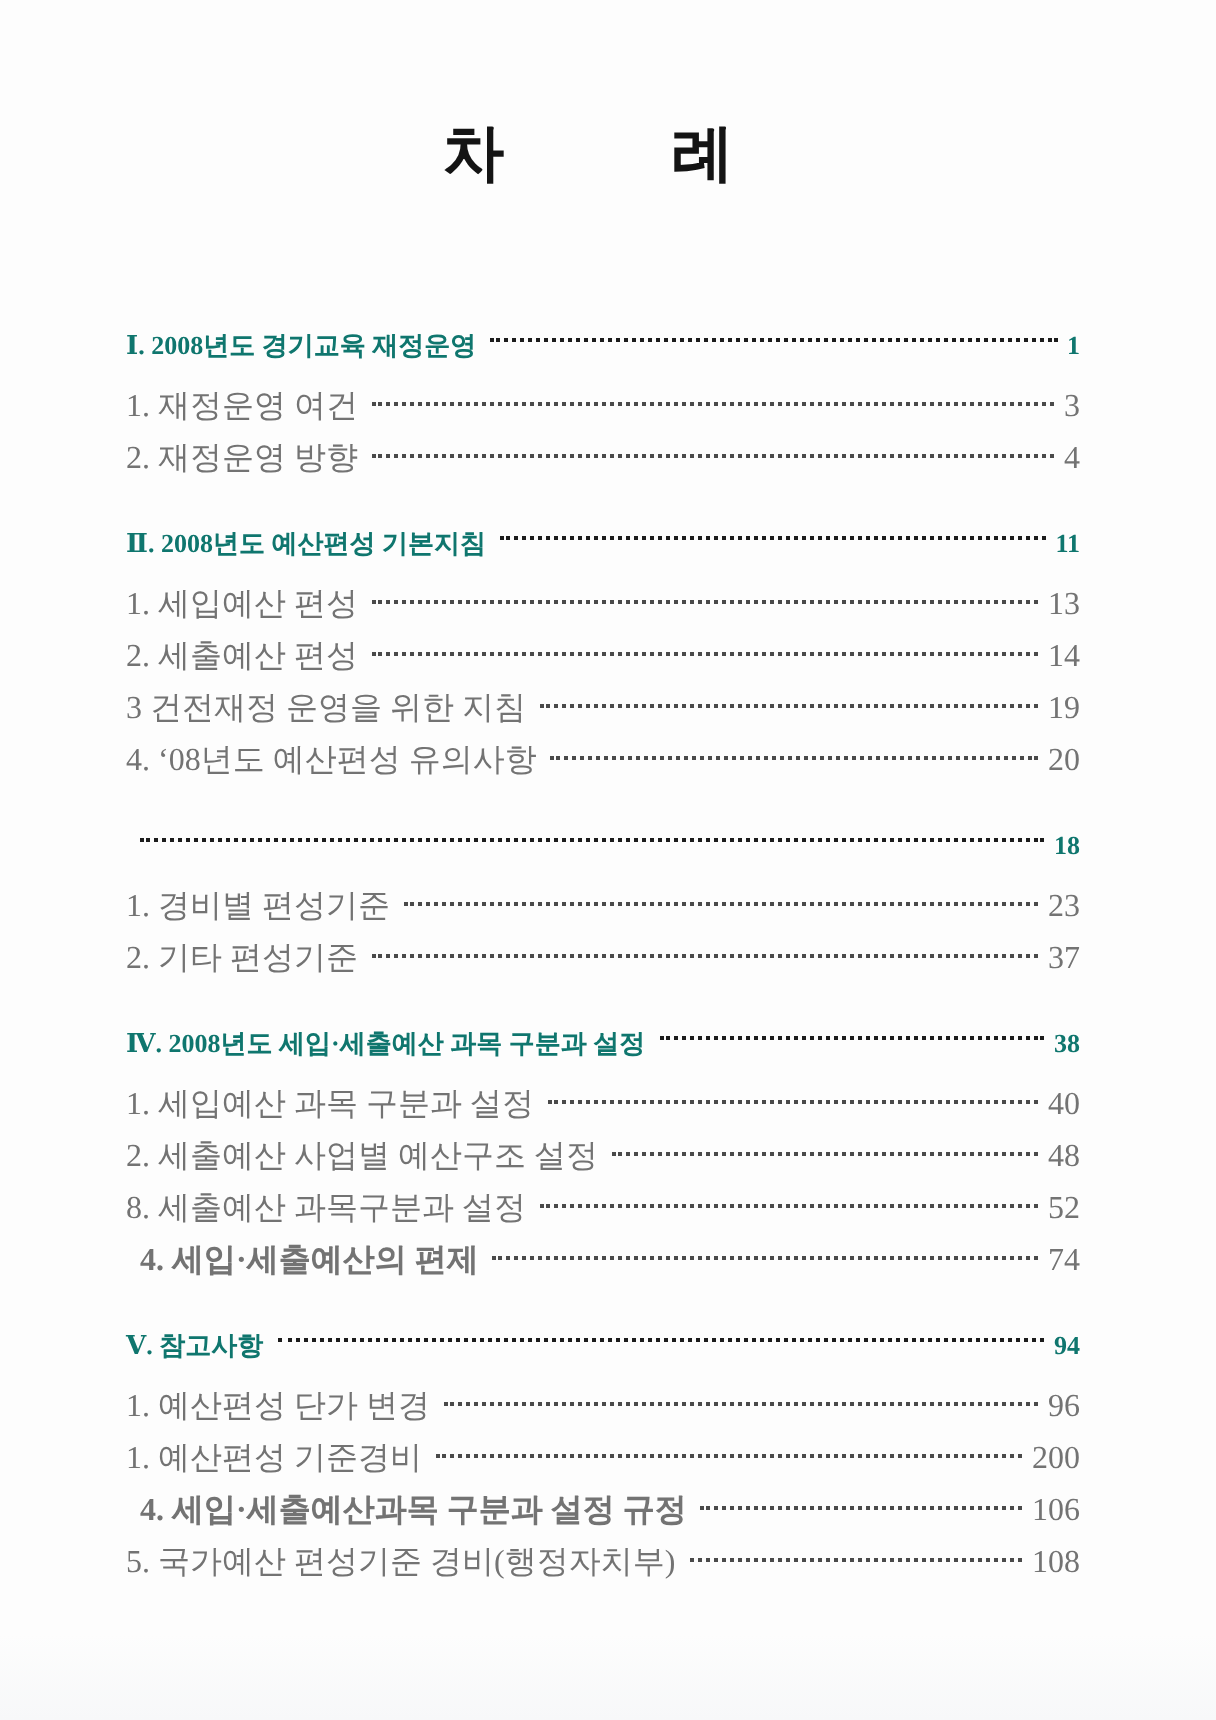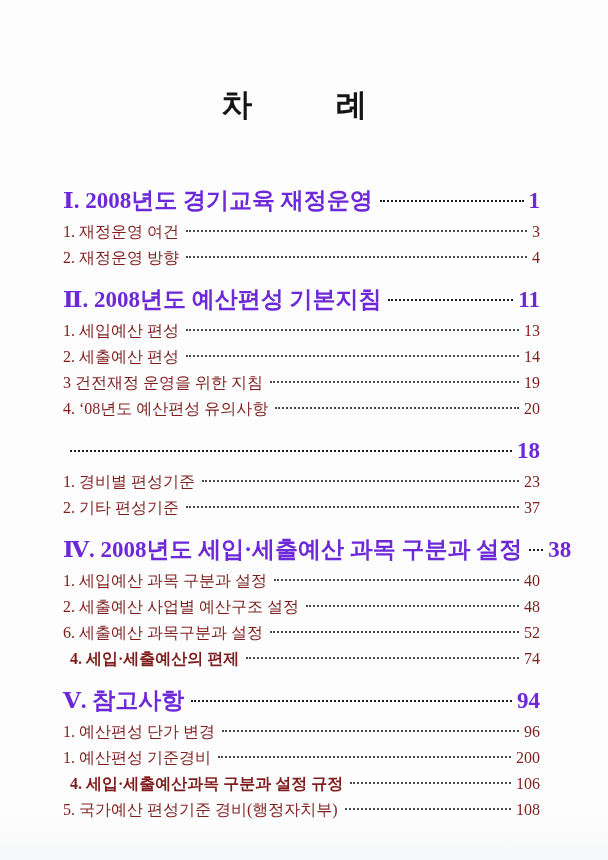--- a/index.html
+++ b/index.html
@@ -11,21 +11,21 @@
     height: 860px;
     background: linear-gradient(#fdfdfd 0%, #fdfdfd 95%, #f7f8f9 100%);
     font-family: "Liberation Serif", "DejaVu Serif", serif;
     color: #1b1b1b;
     overflow: hidden;
   }
   .page {
     box-sizing: border-box;
     width: 590px;
     height: 860px;
-    padding-top: 84px;
+    padding-top: 56px;
   }
   .doc-title {
     text-align: center;
     font-size: 31px;
     font-weight: bold;
     letter-spacing: 2px;
     word-spacing: 72px;
     line-height: 42px;
     color: #141414;
   }
@@ -34,28 +34,28 @@
     padding: 0 50px 0 63px;
   }
   .section {
     margin-bottom: 14px;
   }
   .row {
     display: flex;
     align-items: baseline;
     font-size: 16px;
     line-height: 26px;
-    color: #7f1d1d;
+    color: #737373;
   }
   .row.head {
-    font-size: 23px;
+    font-size: 13px;
     font-weight: bold;
     line-height: 30px;
     margin-bottom: 3px;
-    color: #6d28d9;
+    color: #0f766e;
   }
   .row .label {
     white-space: nowrap;
   }
   .row.indent .label {
     padding-left: 7px;
     font-weight: bold;
   }
   .leader {
     flex: 1;
@@ -149,21 +149,21 @@
           <span class="label">1. 세입예산 과목 구분과 설정</span>
           <span class="leader"></span>
           <span class="pagenum">40</span>
         </div>
         <div class="row">
           <span class="label">2. 세출예산 사업별 예산구조 설정</span>
           <span class="leader"></span>
           <span class="pagenum">48</span>
         </div>
         <div class="row">
-          <span class="label">6. 세출예산 과목구분과 설정</span>
+          <span class="label">8. 세출예산 과목구분과 설정</span>
           <span class="leader"></span>
           <span class="pagenum">52</span>
         </div>
         <div class="row indent">
           <span class="label">4. 세입·세출예산의 편제</span>
           <span class="leader"></span>
           <span class="pagenum">74</span>
         </div>
       </div>
       <div class="section">

